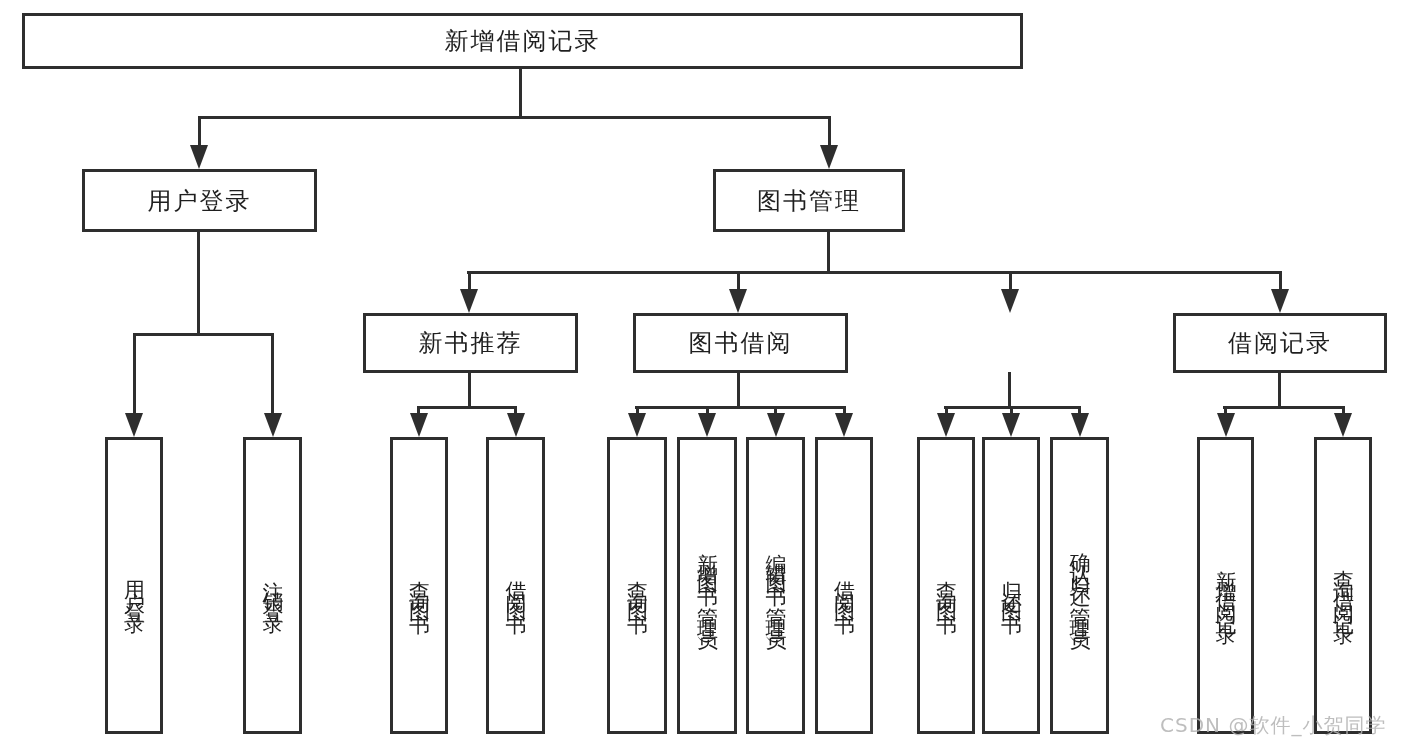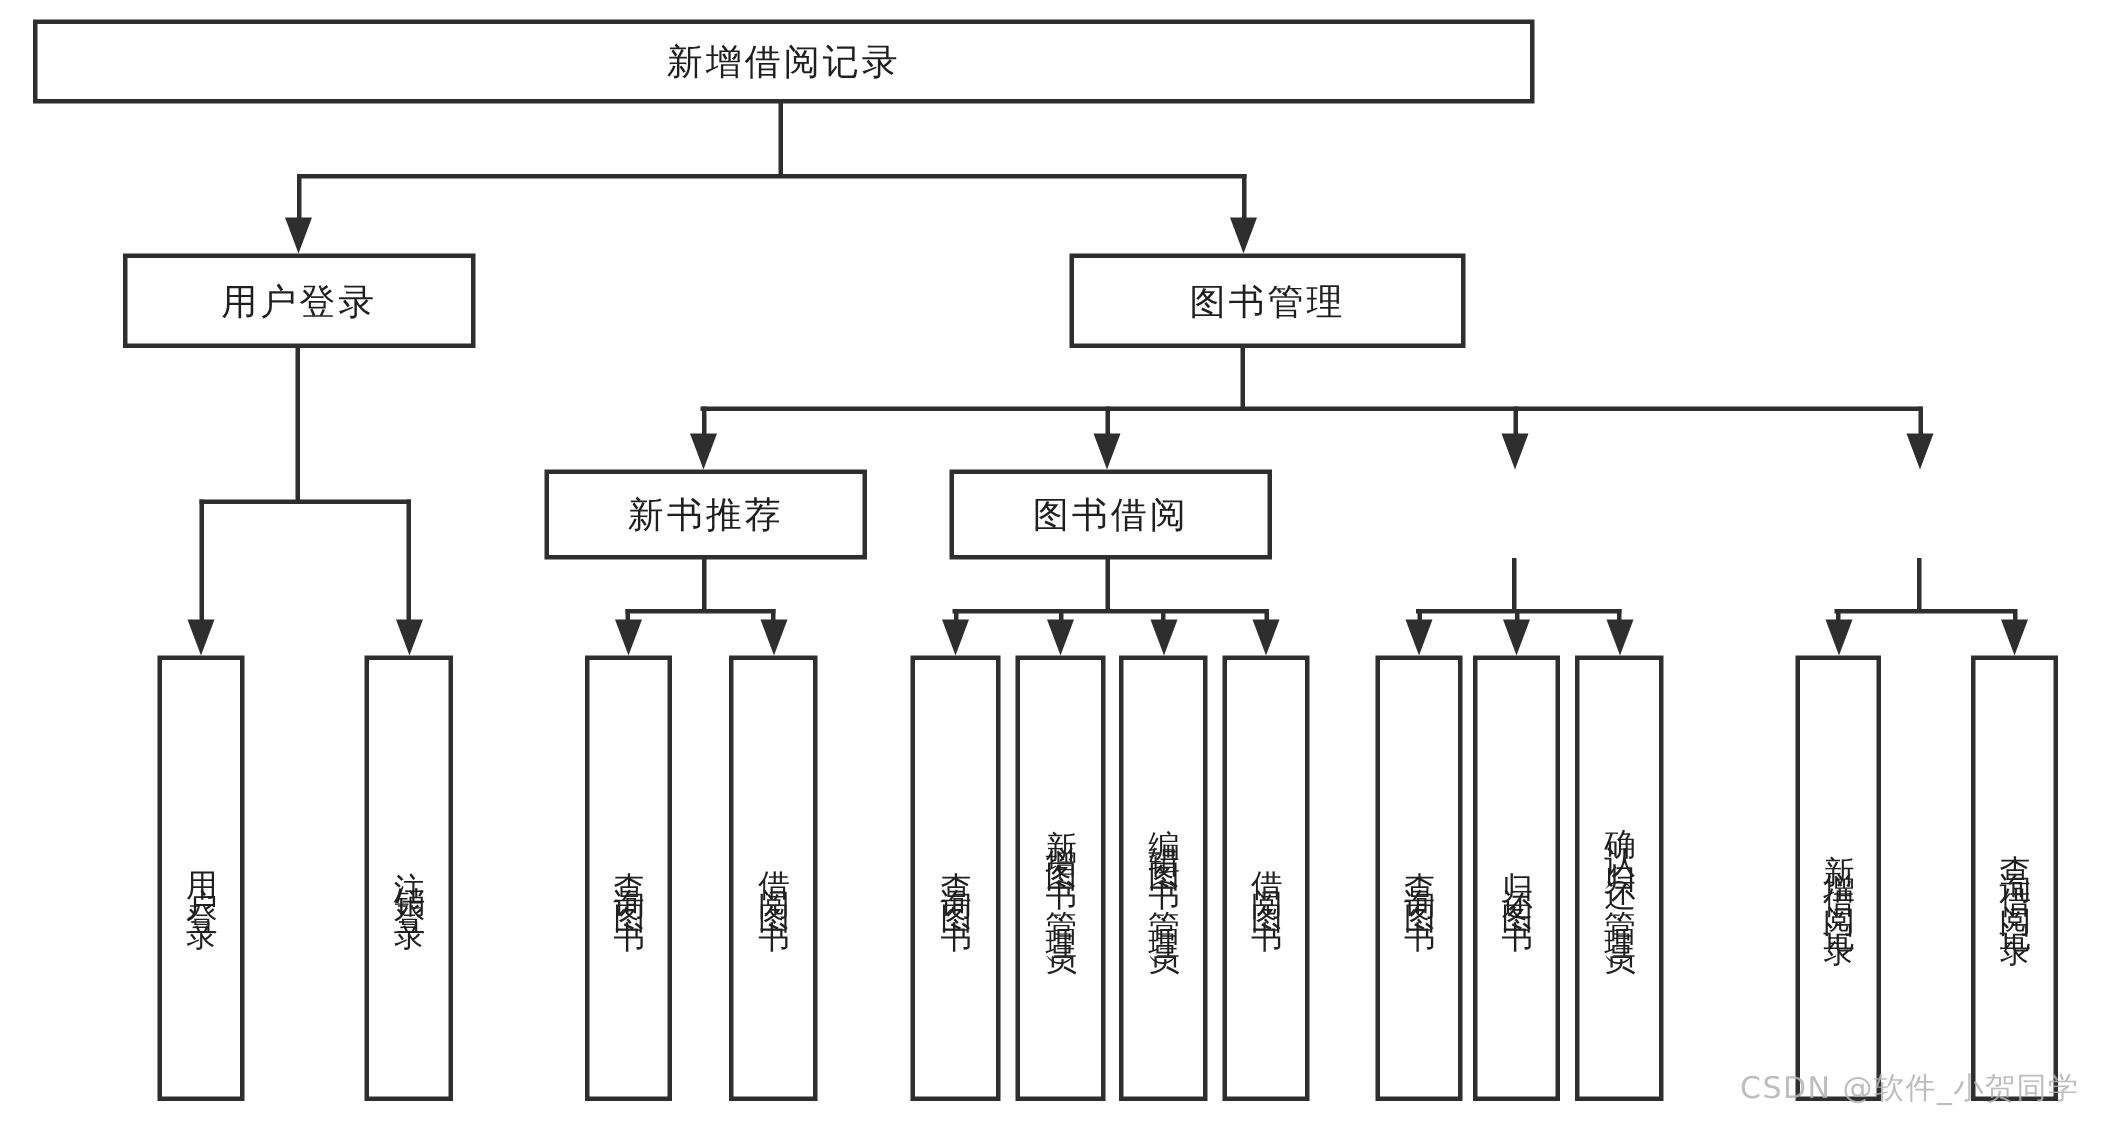--- a/index.html
+++ b/index.html
@@ -69,21 +69,21 @@
   <div class="vline" style="left:519px;top:67px;height:51px;"></div>
   <div class="hline" style="left:198px;top:116px;width:633px;"></div>
   <div class="vline" style="left:198px;top:116px;height:31px;"></div>
   <div class="vline" style="left:828px;top:116px;height:31px;"></div>
   <div class="arrow" style="left:190px;top:145px;"></div>
   <div class="arrow" style="left:820px;top:145px;"></div>
 
   <div class="node" style="left:82px;top:169px;width:235px;height:63px;">
     <span class="lbl">用户登录</span>
   </div>
-  <div class="node" style="left:713px;top:169px;width:264px;height:63px;">
+  <div class="node" style="left:713px;top:169px;width:192px;height:63px;">
     <span class="lbl">图书管理</span>
   </div>
 
   <div class="vline" style="left:197px;top:232px;height:103px;"></div>
   <div class="hline" style="left:133px;top:333px;width:141px;"></div>
   <div class="vline" style="left:133px;top:333px;height:82px;"></div>
   <div class="vline" style="left:271px;top:333px;height:82px;"></div>
   <div class="arrow" style="left:125px;top:413px;"></div>
   <div class="arrow" style="left:264px;top:413px;"></div>
 
@@ -96,20 +96,23 @@
   <div class="arrow" style="left:460px;top:289px;"></div>
   <div class="arrow" style="left:729px;top:289px;"></div>
   <div class="arrow" style="left:1001px;top:289px;"></div>
   <div class="arrow" style="left:1271px;top:289px;"></div>
 
   <div class="node" style="left:633px;top:313px;width:215px;height:60px;">
     <span class="lbl">图书借阅</span>
   </div>
   <div class="node" style="left:363px;top:313px;width:215px;height:60px;">
     <span class="lbl">新书推荐</span>
+  </div>
+  <div class="node" style="left:1173px;top:313px;width:214px;height:60px;">
+    <span class="lbl">借阅记录</span>
   </div>
 
   <div class="vline" style="left:468px;top:372px;height:36px;"></div>
   <div class="hline" style="left:417px;top:406px;width:100px;"></div>
   <div class="vline" style="left:417px;top:406px;height:9px;"></div>
   <div class="vline" style="left:514px;top:406px;height:9px;"></div>
   <div class="arrow" style="left:410px;top:413px;"></div>
   <div class="arrow" style="left:507px;top:413px;"></div>
 
   <div class="vline" style="left:737px;top:372px;height:36px;"></div>

